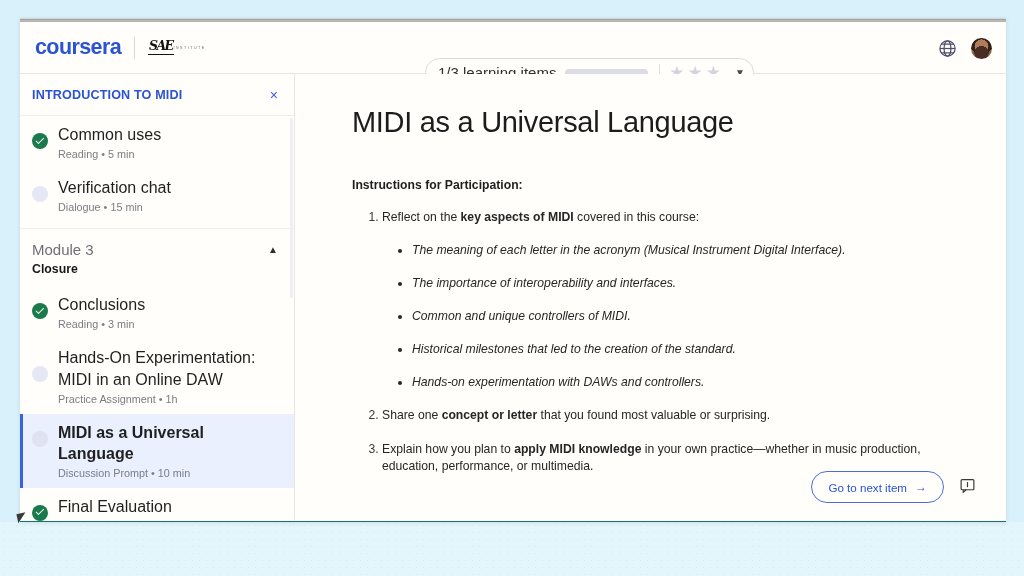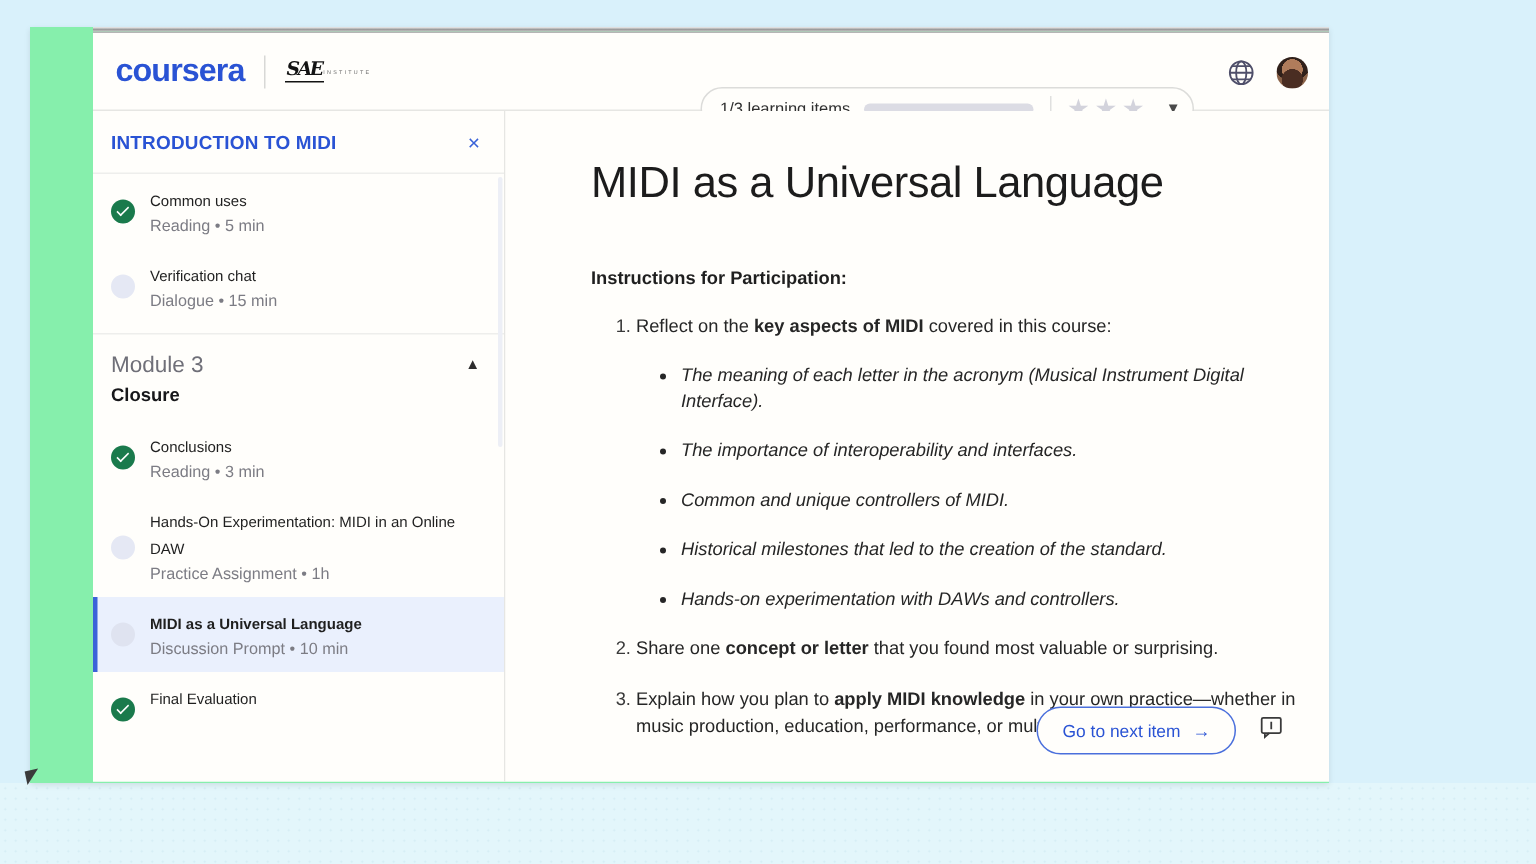--- a/index.html
+++ b/index.html
@@ -30,24 +30,23 @@
     width: 1024px; height: 54px;
     background-image: radial-gradient(#cfe9f2 0.6px, transparent 0.7px);
     background-size: 7px 7px;
     opacity: .8;
   }
 
   
   #window {
     position: absolute;
     left: 20px; top: 18px;
-    width: 866px; height: 504px;
-    background: #86efac;
+    width: 986px; height: 504px;
+    background: #0f766e;
     box-shadow: 0 1px 4px rgba(0,0,0,.10);
-    padding-left: 42px;
   }
   #window-chrome {
     height: 4px;
     background: linear-gradient(#f0f0f0, #9c9c9c 55%, #c9c9c9);
     border-bottom: 1px solid #b5b5b5;
   }
 
   
   #header {
     position: relative;
@@ -104,21 +103,21 @@
     width: 329px; height: 29px;
     border: 1px solid #dcdcda;
     border-radius: 16px;
     background: #fffefb;
     display: flex;
     align-items: center;
     padding: 0 8px 0 12px;
     gap: 9px;
   }
   #progress-label {
-    font-size: 11px;
+    font-size: 15px;
     color: #2f2f2f;
     white-space: nowrap;
   }
   #progress-track {
     width: 114px; height: 8px;
     background: #dcdce4;
     border-radius: 5px;
     overflow: hidden;
   }
   #progress-fill {
@@ -233,21 +232,21 @@
     position: absolute;
     left: 4px; top: 4.5px;
     width: 6.5px; height: 3.2px;
     border-left: 1.6px solid #ffffff;
     border-bottom: 1.6px solid #ffffff;
     transform: rotate(-45deg);
   }
   .bullet.todo { background: #e5e8f4; }
   .lesson-text { min-width: 0; }
   .lesson-name {
-    font-size: 10px;
+    font-size: 16px;
     color: #1f1f1f;
     line-height: 1.32;
   }
   .lesson.active .lesson-name { font-weight: bold; }
   .lesson-meta {
     font-size: 10.8px;
     color: #7c7c84;
     margin-top: 2px;
     line-height: 1.3;
   }

